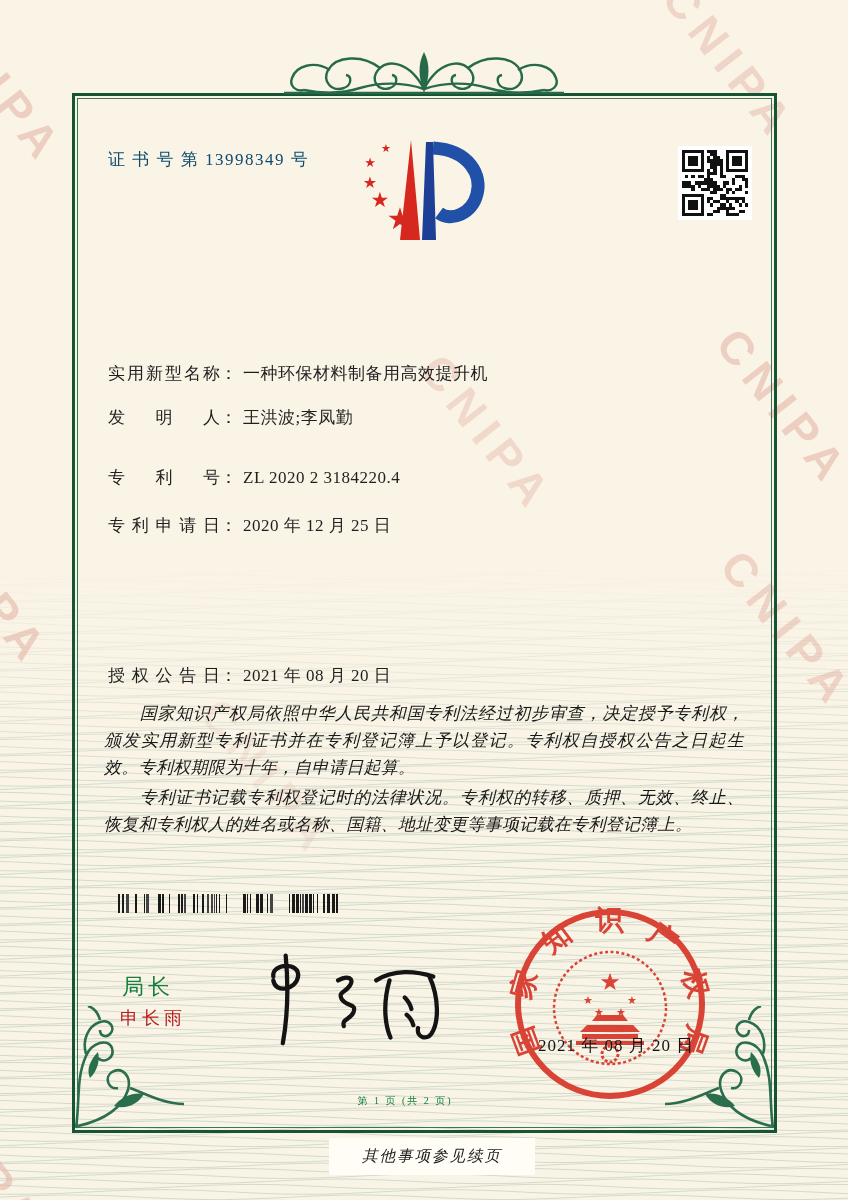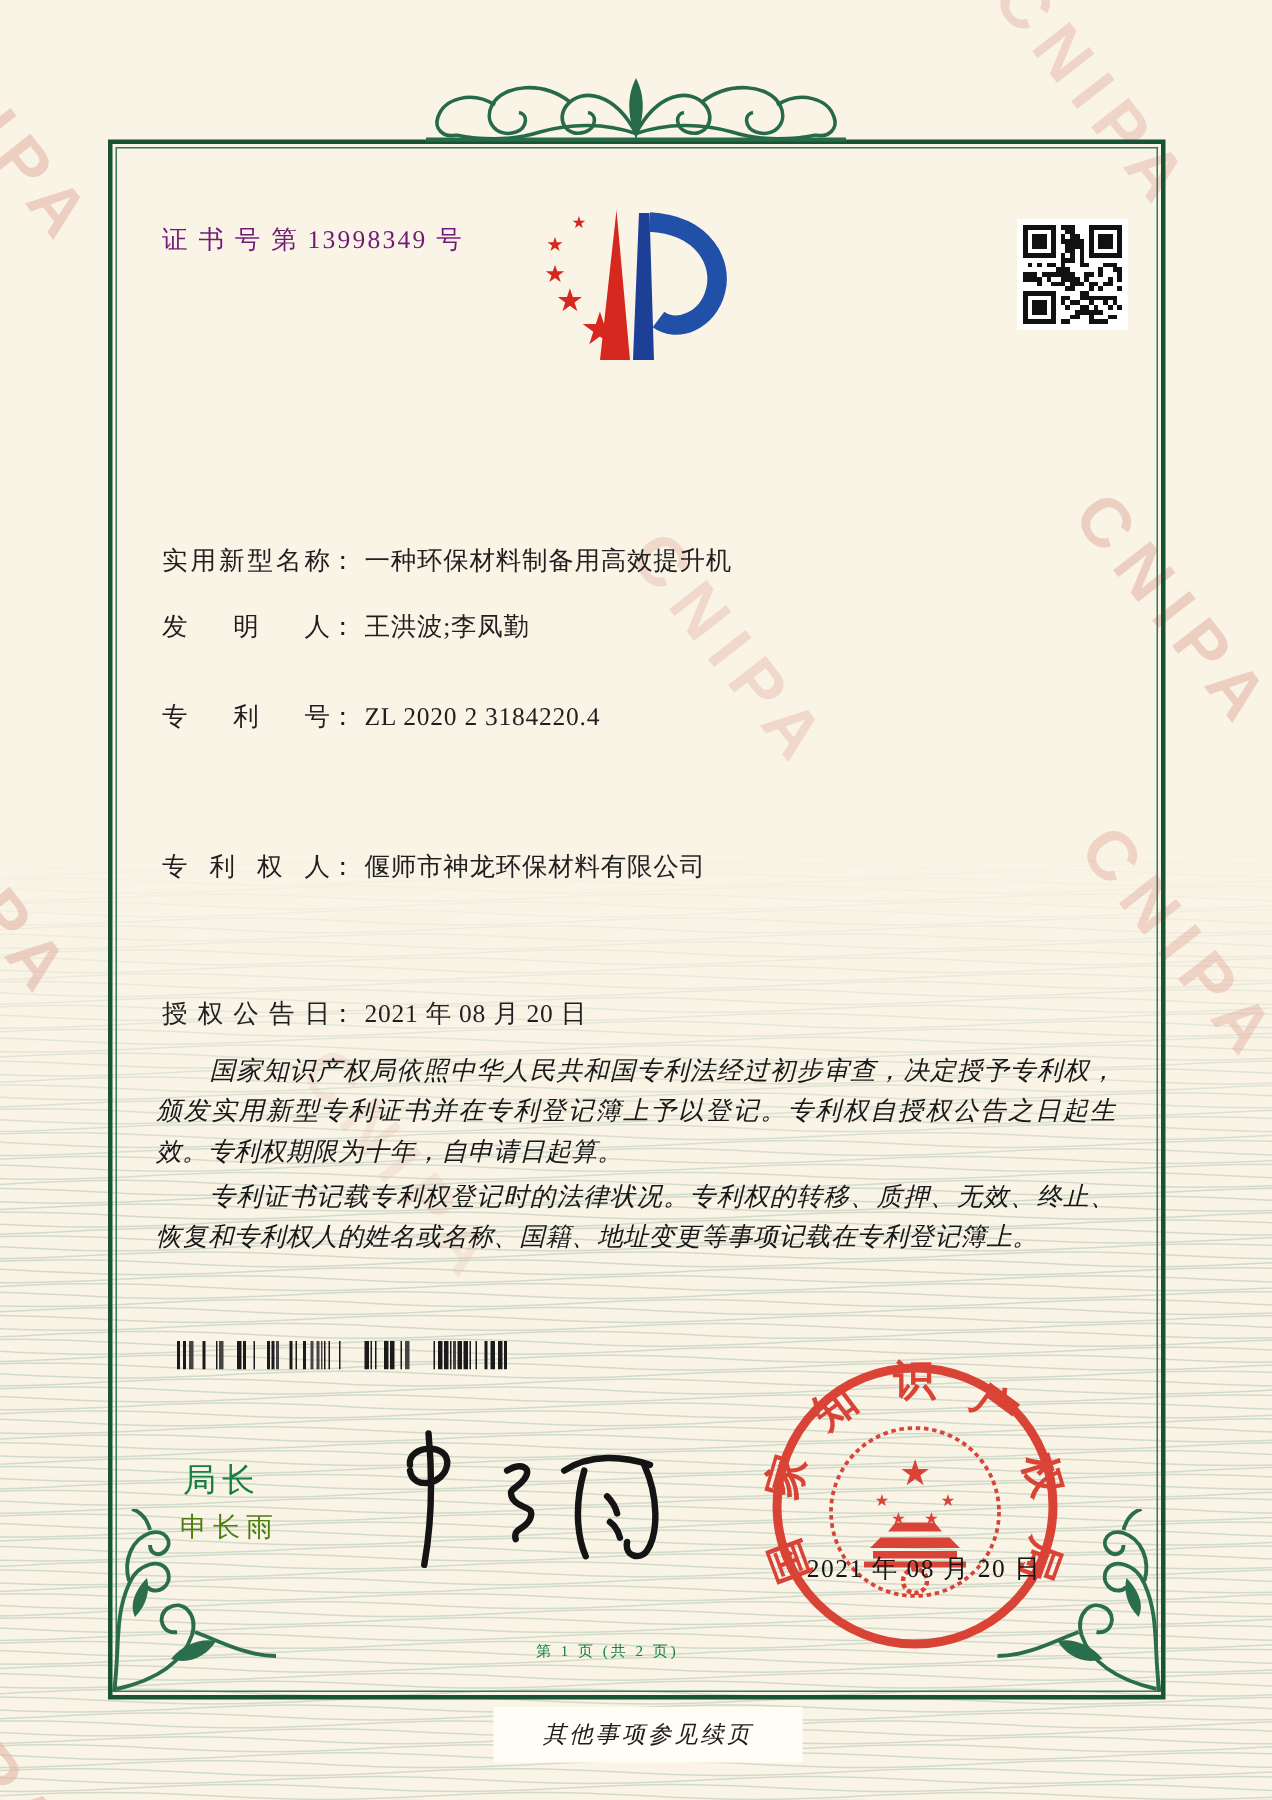--- a/index.html
+++ b/index.html
@@ -26,21 +26,21 @@
   
   .frame{position:absolute;left:72px;top:93px;width:705px;height:1040px;border:3px solid #175433;
          box-sizing:border-box;z-index:3;pointer-events:none;}
   .frame::before{content:"";position:absolute;inset:2px;border:1px solid #35775a;}
 
   .ornament{position:absolute;z-index:3;pointer-events:none;}
   .top-flourish{left:284px;top:48px;}
   .corner-left{left:70px;top:1006px;}
   .corner-right{left:664px;top:1006px;transform:scaleX(-1);}
 
-  .cert-no{position:absolute;left:108px;top:148px;z-index:4;font-size:17px;letter-spacing:1.5px;color:#701a75;}
+  .cert-no{position:absolute;left:108px;top:148px;z-index:4;font-size:17px;letter-spacing:1.5px;color:#0c4a6e;}
   .logo{position:absolute;left:348px;top:134px;z-index:4;}
   .qr{position:absolute;left:678px;top:146px;z-index:4;background:#ffffff;padding:4px;}
   .title{position:absolute;left:72px;top:252px;width:705px;z-index:4;text-align:center;
          font-size:41px;font-weight:bold;letter-spacing:10px;color:#0f0f0f;}
 
   .row{position:absolute;left:108px;z-index:4;font-size:17px;white-space:nowrap;}
   .row .lab{display:inline-block;width:112px;text-align:justify;text-align-last:justify;vertical-align:bottom;}
   .row .sep{display:inline-block;margin-right:6px;}
   .row .val{letter-spacing:.5px;}
   .r1{top:362px;} .r2{top:406px;} .r3{top:466px;} .r4{top:514px;} .r5{top:566px;} .r6{top:618px;} .r7{top:664px;}
@@ -49,21 +49,21 @@
 
   .body-text{position:absolute;left:104px;top:700px;width:640px;z-index:4;}
   .body-text p{margin:0 0 2px 0;font-size:17px;font-style:italic;line-height:1.6;
                text-indent:2.1em;text-align:justify;letter-spacing:.3px;color:#181818;}
 
   .barcode{position:absolute;left:118px;top:894px;z-index:4;}
 
   .officer-title{position:absolute;left:122px;top:972px;z-index:4;font-family:"Liberation Sans","DejaVu Sans",sans-serif;
                  font-size:22px;letter-spacing:4px;color:#15803d;}
   .officer-name{position:absolute;left:120px;top:1006px;z-index:4;font-family:"Liberation Sans","DejaVu Sans",sans-serif;
-                font-size:18px;letter-spacing:4px;color:#4d7c0f;}
+                font-size:18px;letter-spacing:4px;color:#b91c1c;}
   .signature{position:absolute;left:252px;top:948px;z-index:4;}
 
   .seal{position:absolute;left:506px;top:900px;z-index:5;opacity:.93;}
   .seal-date{position:absolute;left:518px;top:1034px;width:196px;z-index:6;text-align:center;
              font-size:17px;letter-spacing:1px;color:#141414;font-weight:500;}
 
   .page-indicator{position:absolute;left:72px;top:1094px;width:666px;z-index:4;text-align:center;
                   font-size:10px;letter-spacing:2px;color:#15803d;}
   .continuation{position:absolute;left:329px;top:1138px;z-index:4;background:#fffdf6;
                 padding:8px 33px;font-size:15.5px;font-style:italic;letter-spacing:2px;color:#1c1c1c;}
@@ -492,22 +492,22 @@
 
   <div class="row r1">
     <span class="lab">实用新型名称</span><span class="sep">：</span><span class="val">一种环保材料制备用高效提升机</span>
   </div>
   <div class="row r2">
     <span class="lab">发明人</span><span class="sep">：</span><span class="val">王洪波;李凤勤</span>
   </div>
   <div class="row r3">
     <span class="lab">专利号</span><span class="sep">：</span><span class="val">ZL 2020 2 3184220.4</span>
   </div>
-  <div class="row r5">
-    <span class="lab">专利权人</span><span class="sep">：</span><span class="val">偃师市神龙环保材料有限公司</span>
+  <div class="row r4">
+    <span class="lab">专利申请日</span><span class="sep">：</span><span class="val">2020 年 12 月 25 日</span>
   </div>
   <div class="row r7">
     <span class="lab">授权公告日</span><span class="sep">：</span><span class="val">2021 年 08 月 20 日</span>
   </div>
 
   <div class="body-text">
     <p>国家知识产权局依照中华人民共和国专利法经过初步审查，决定授予专利权，颁发实用新型专利证书并在专利登记簿上予以登记。专利权自授权公告之日起生效。专利权期限为十年，自申请日起算。</p>
     <p>专利证书记载专利权登记时的法律状况。专利权的转移、质押、无效、终止、恢复和专利权人的姓名或名称、国籍、地址变更等事项记载在专利登记簿上。</p>
   </div>
 

